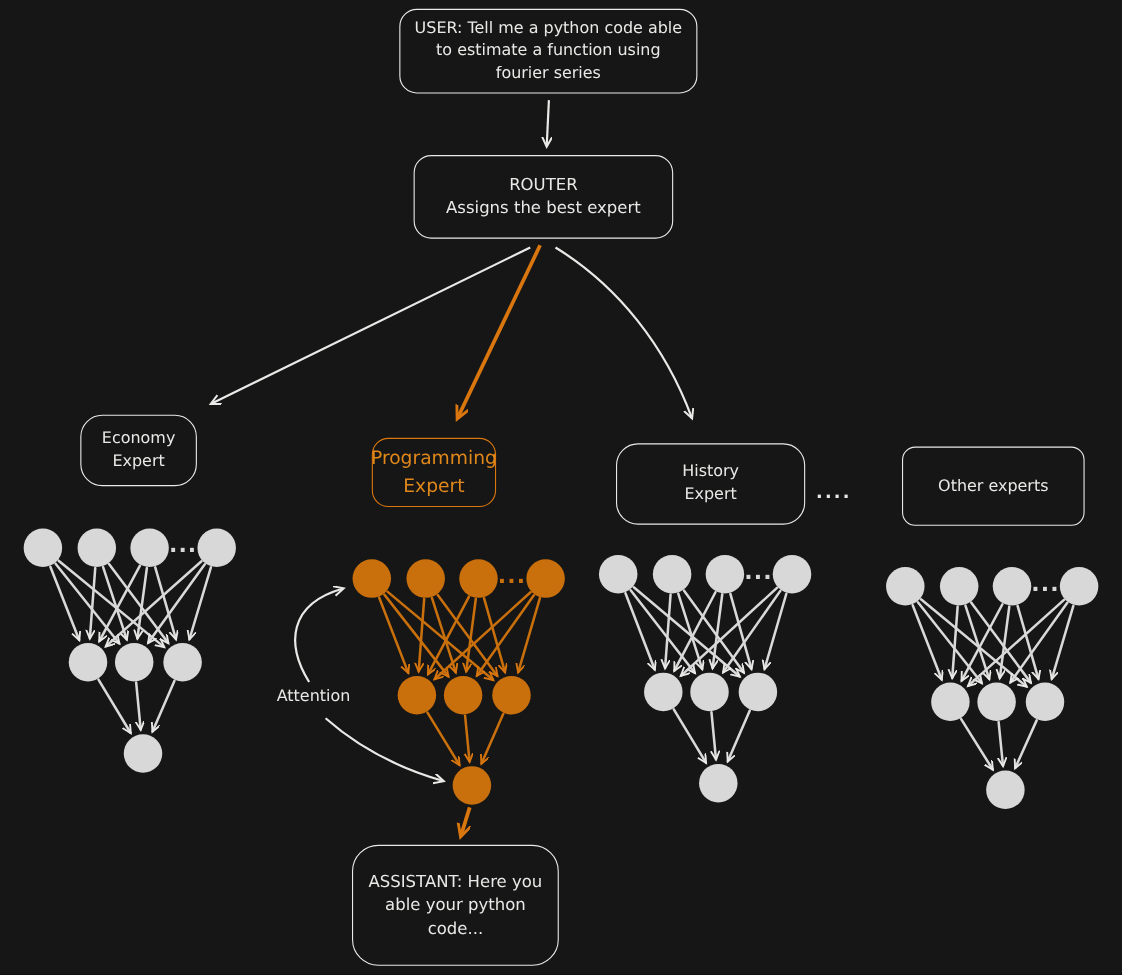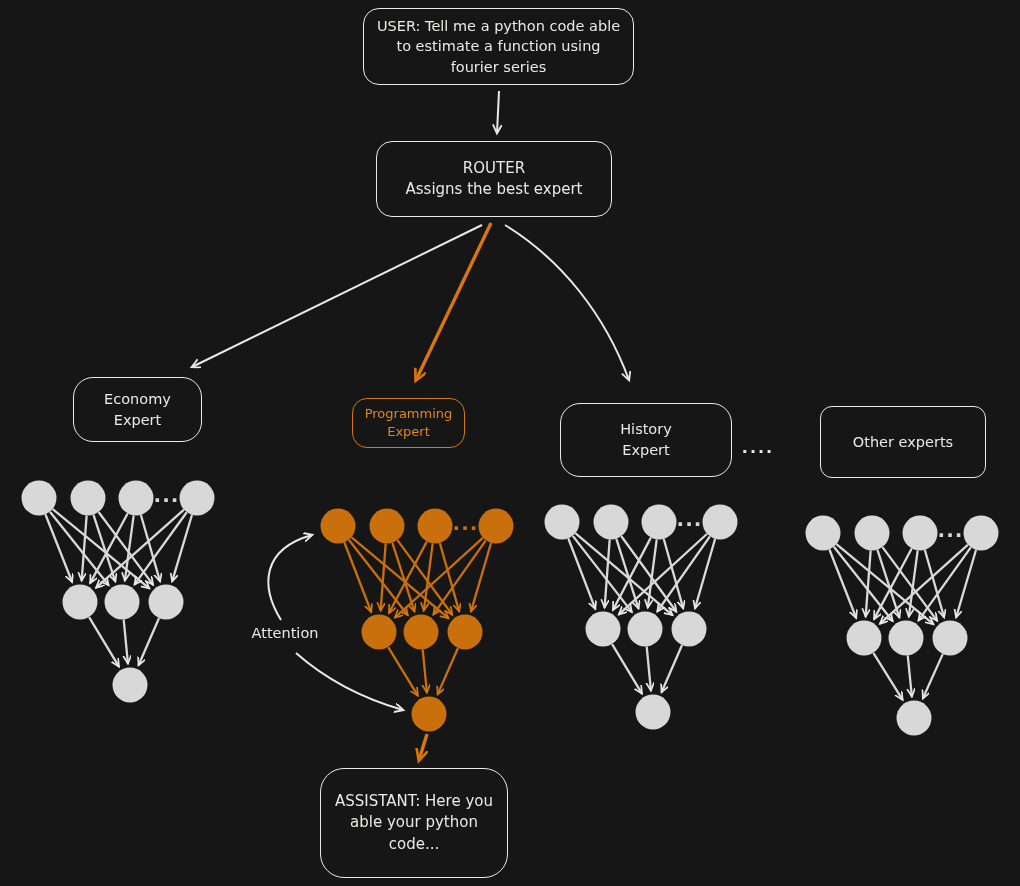--- a/index.html
+++ b/index.html
@@ -159,26 +159,26 @@
     <span>USER: Tell me a python code able
 to estimate a function using
 fourier series</span>
   </div>
 
   <div class="box" id="router-box" style="left:376px;top:141px;width:236px;height:76px;font-size:15px;border-radius:16px;">
     <div>ROUTER</div>
     <div>Assigns the best expert</div>
   </div>
 
-  <div class="box" style="left:73px;top:377px;width:129px;height:65px;font-size:14.5px;border-radius:20px;">
+  <div class="box" style="left:73px;top:377px;width:106px;height:65px;font-size:14.5px;border-radius:20px;">
     <span>Economy
 Expert</span>
   </div>
 
-  <div class="box orange" style="left:352px;top:398px;width:113px;height:50px;font-size:13px;border-radius:15px;">
+  <div class="box orange" style="left:338px;top:398px;width:113px;height:63px;font-size:17px;border-radius:15px;">
     <span>Programming
 Expert</span>
   </div>
 
   <div class="box" style="left:560px;top:403px;width:172px;height:74px;font-size:14.5px;border-radius:20px;">
     <span>History
 Expert</span>
   </div>
 
   <div class="box" style="left:820px;top:406px;width:166px;height:72px;font-size:14.5px;border-radius:12px;">

